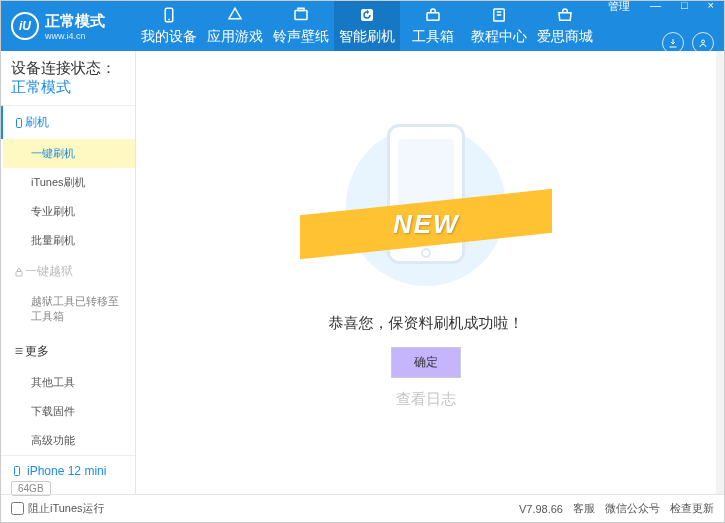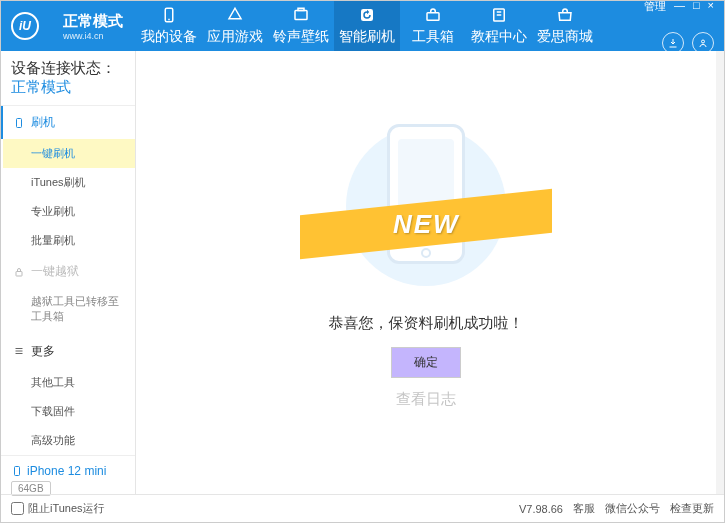--- a/index.html
+++ b/index.html
@@ -1,35 +1,35 @@
 <!DOCTYPE html>
 <html><head>
 <meta charset="utf-8">
 <style>
 * { margin: 0; padding: 0; box-sizing: border-box; }
 body { font-family: "Microsoft YaHei", sans-serif; font-size: 12px; background: #f5f5f5; }
 .app { width: 725px; height: 523px; background: #fff; display: flex; flex-direction: column; border: 1px solid #ccc; }
 .titlebar { height: 50px; background: #1d8ce0; display: flex; align-items: center; color: #fff; }
-.logo-block { width: 135px; display: flex; padding-left: 10px; gap: 24px; }
+.logo-block { width: 135px; display: flex; padding-left: 10px; gap: 6px; }
 .logo-circle { width: 28px; height: 28px; border: 2px solid #fff; border-radius: 50%; display: flex; align-items: center; justify-content: center; font-weight: bold; font-style: italic; }
 .logo-text { font-size: 15px; font-weight: bold; }
 .logo-sub { font-size: 9px; opacity: .85; }
 .nav { display: flex; flex: 1; height: 100%; }
 .nav-item { width: 66px; display: flex; flex-direction: column; align-items: center; justify-content: center; font-size: 14px; gap: 4px; cursor: pointer; }
 .nav-item.active { background: #1678c4; }
 .nav-icon { width: 18px; height: 18px; }
 .titlebar-right { display: flex; align-items: center; gap: 10px; padding-right: 10px; }
-.win-controls { display: flex; gap: 8px; font-size: 11px; margin-bottom: 14px; }
+.win-controls { display: flex; gap: 20px; font-size: 11px; margin-bottom: 14px; }
 .circle-btn { width: 22px; height: 22px; border: 1.5px solid rgba(255,255,255,.8); border-radius: 50%; display: flex; align-items: center; justify-content: center; }
 .body { flex: 1; display: flex; min-height: 0; }
 .sidebar { width: 135px; border-right: 1px solid #e5e5e5; display: flex; flex-direction: column; }
 .conn-status { padding: 8px 10px; font-size: 15px; color: #333; border-bottom: 1px solid #eee; }
 .conn-status .mode { color: #1d8ce0; }
 .side-section { border-left: 2px solid transparent; }
-.side-header { display: flex; align-items: center; gap: 6px; padding: 8px 10px; font-size: 12px; color: #333; cursor: pointer; }
+.side-header { display: flex; align-items: center; padding: 8px 10px; font-size: 12px; color: #333; cursor: pointer; }
 .side-header.top { color: #1d8ce0; border-left: 2px solid #1d8ce0; margin-left: -2px; }
 .side-items { }
 .side-item { padding: 7px 10px 7px 28px; font-size: 11px; color: #555; cursor: pointer; }
 .side-item.active { background: #fef9c3; color: #1d8ce0; }
 .side-note { padding: 6px 10px 10px 28px; font-size: 11px; color: #888; line-height: 1.4; }
 .side-icon { width: 12px; height: 12px; display: inline-flex; align-items: center; justify-content: center; }
 .checkbox-row { border-top: 1px solid #eee; padding: 8px 10px; display: flex; gap: 10px; font-size: 11px; color: #555; border: 2px solid #d93434; margin: 0 4px; }
 .chk { display: flex; align-items: center; gap: 3px; }
 .chk input { accent-color: #1d8ce0; }
 .device-block { border-top: 1px solid #eee; padding: 8px 10px; }

